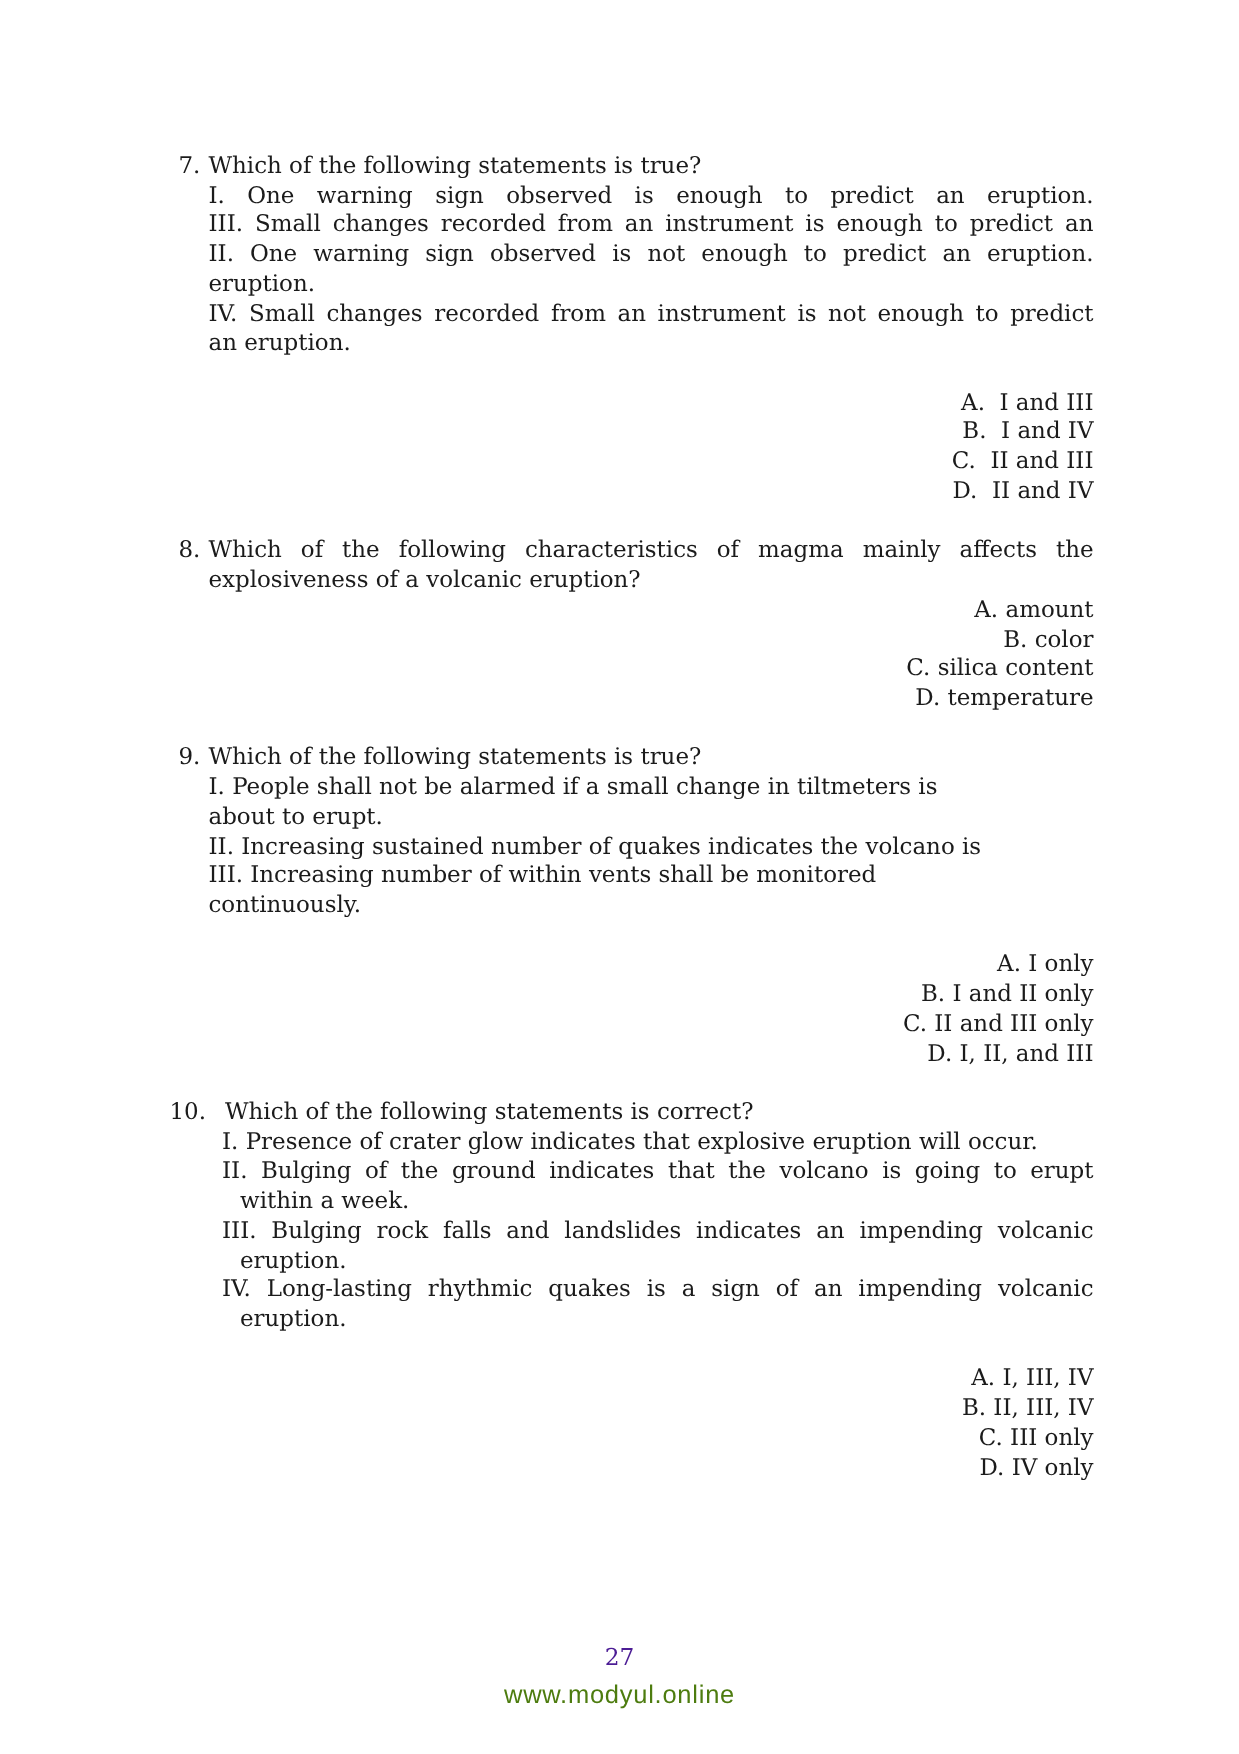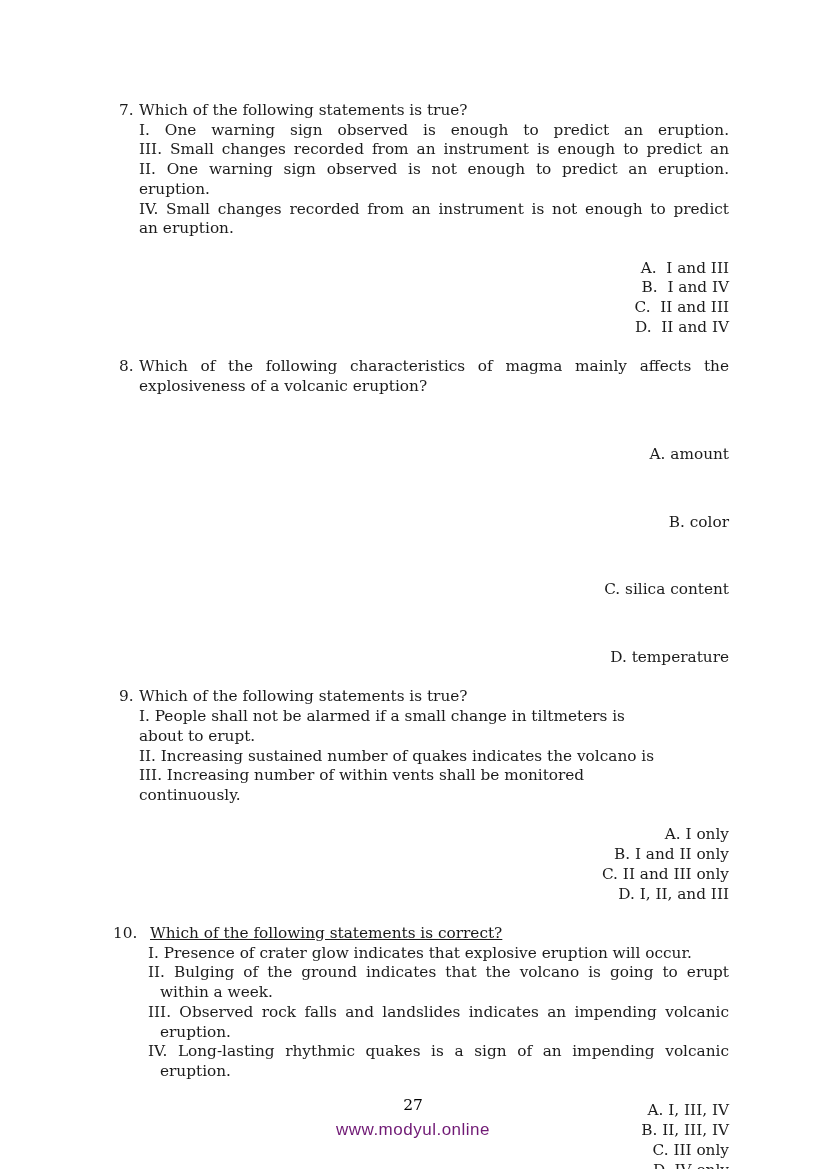--- a/index.html
+++ b/index.html
@@ -37,49 +37,49 @@
   }
   .qline {
     position: relative;
   }
   .qline .num {
     position: absolute;
     left: -20px;
     top: 0;
   }
   
-  .question:nth-of-type(4) .qline { padding-left: 11px; text-decoration: underline; }
+  .question:nth-of-type(4) .qline { padding-left: 11px; }
   .question:nth-of-type(4) .qline .num { left: -26px; }
   .ind-stmt { padding-left: 9px; }
   .ind-cont { padding-left: 21px; }
   .options { margin-top: 19.72px; text-align: right; }
   .option  { padding-left: 30px; }
   
   .question:nth-of-type(2) .options { margin-top: 0; }
-  .question:nth-of-type(2) .option  { padding-left: 0; margin-top: 48px; }
+  .question:nth-of-type(2) .option  { padding-left: 0; }
 
   #footer-page-number {
     position: absolute;
     top: 1096px;
     left: 0;
     width: 100%;
     text-align: center;
     font-size: 15.5px;
-    color: #000000;
+    color: #4c1d95;
   }
   #footer-watermark {
     position: absolute;
     top: 1120px;
     left: 0;
     width: 100%;
     text-align: center;
     font-family: "Liberation Sans", "DejaVu Sans", sans-serif;
     font-size: 17px;
     letter-spacing: 0.5px;
-    color: #701a75;
+    color: #4d7c0f;
   }
 </style>
 </head>
 <body>
 
 <div id="page">
   <div id="content">
       <div class="question">
         <div class="line qline"><span class="num">7.</span>Which of the following statements is true?</div>
         <div class="line j">I. One warning sign observed is enough to predict an eruption.</div>
@@ -117,21 +117,21 @@
           <div class="line option">B. I and II only</div>
           <div class="line option">C. II and III only</div>
           <div class="line option">D. I, II, and III</div>
         </div>
       </div>
       <div class="question">
         <div class="line qline"><span class="num">10.</span>Which of the following statements is correct?</div>
         <div class="line ind-stmt">I. Presence of crater glow indicates that explosive eruption will occur.</div>
         <div class="line j ind-stmt">II. Bulging of the ground indicates that the volcano is going to erupt</div>
         <div class="line ind-cont">within a week.</div>
-        <div class="line j ind-stmt">III. Observed rock falls and landslides indicates an impending volcanic</div>
+        <div class="line j ind-stmt">III. Bulging rock falls and landslides indicates an impending volcanic</div>
         <div class="line ind-cont">eruption.</div>
         <div class="line j ind-stmt">IV. Long-lasting rhythmic quakes is a sign of an impending volcanic</div>
         <div class="line ind-cont">eruption.</div>
         <div class="options">
           <div class="line option">A. I, III, IV</div>
           <div class="line option">B. II, III, IV</div>
           <div class="line option">C. III only</div>
           <div class="line option">D. IV only</div>
         </div>
       </div>

